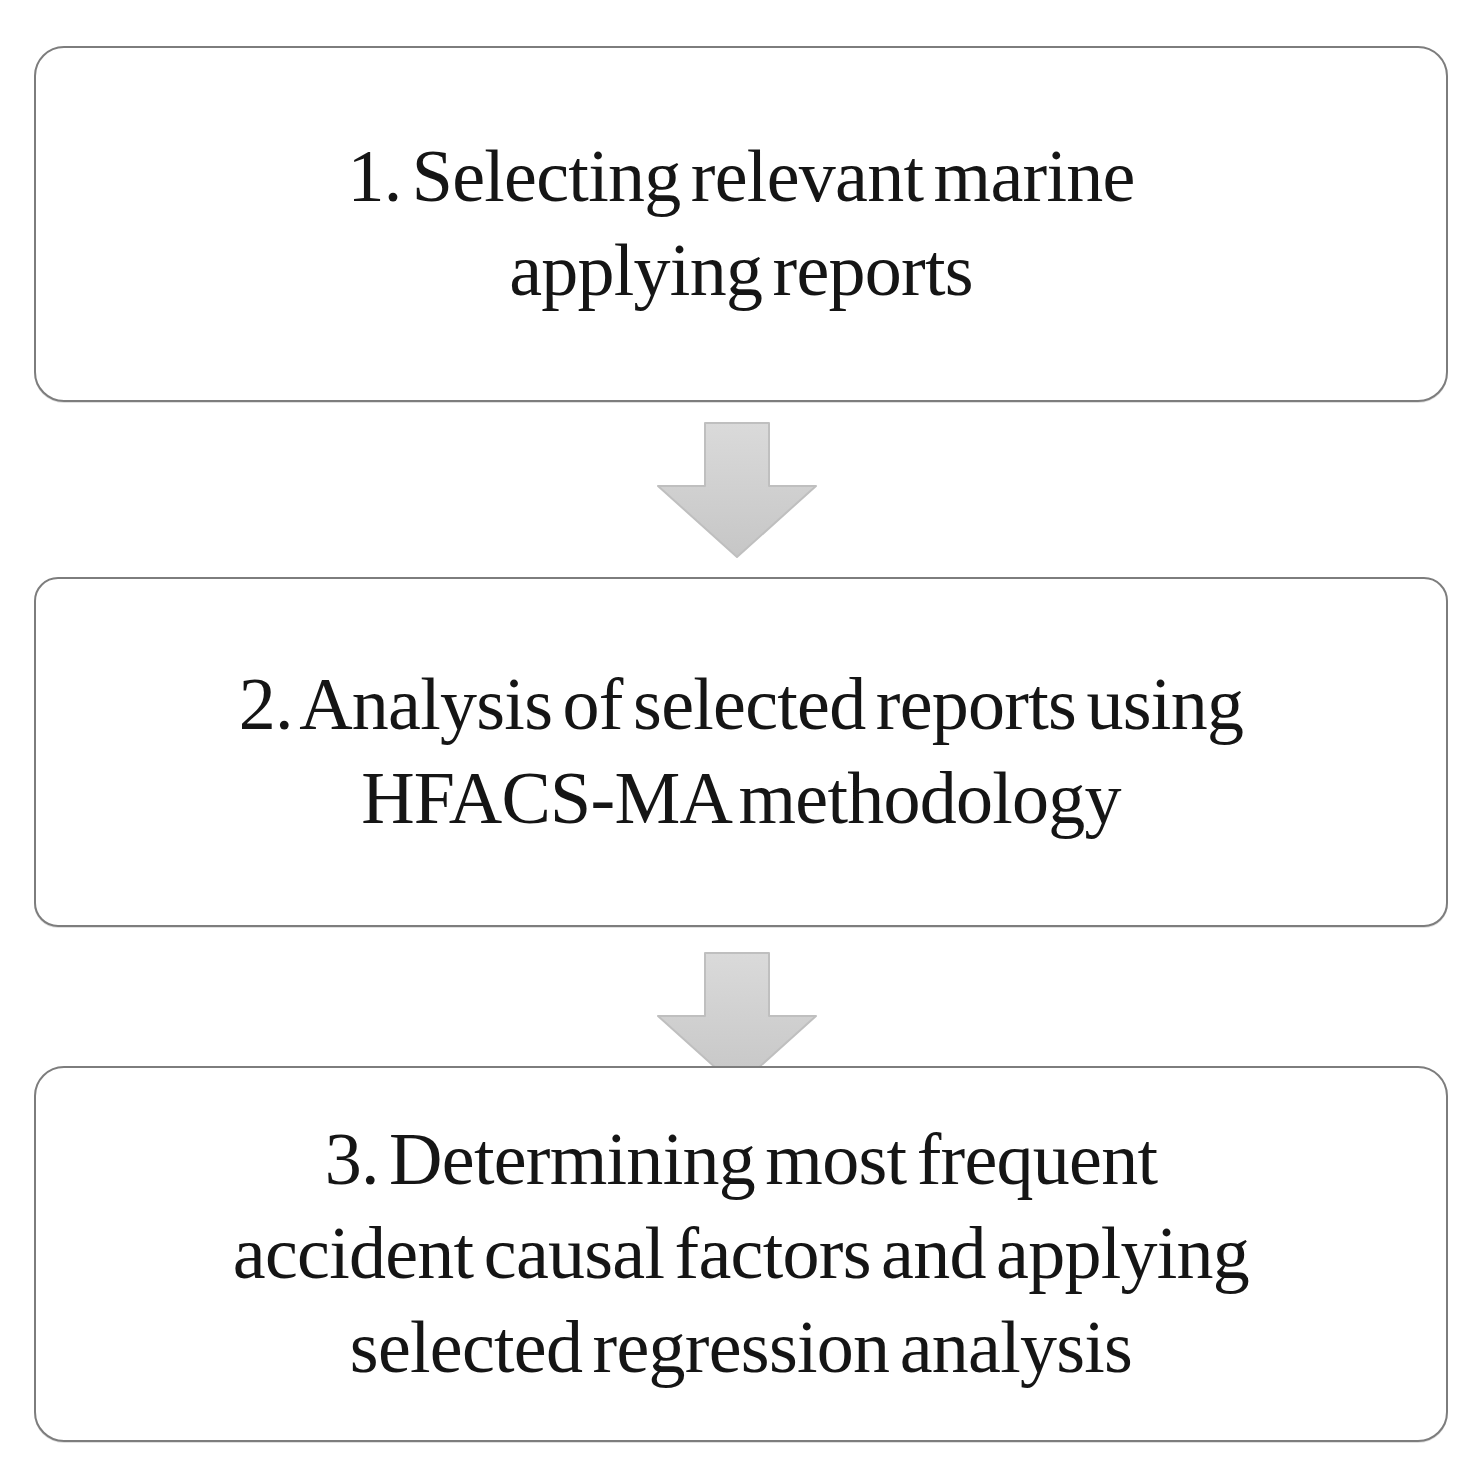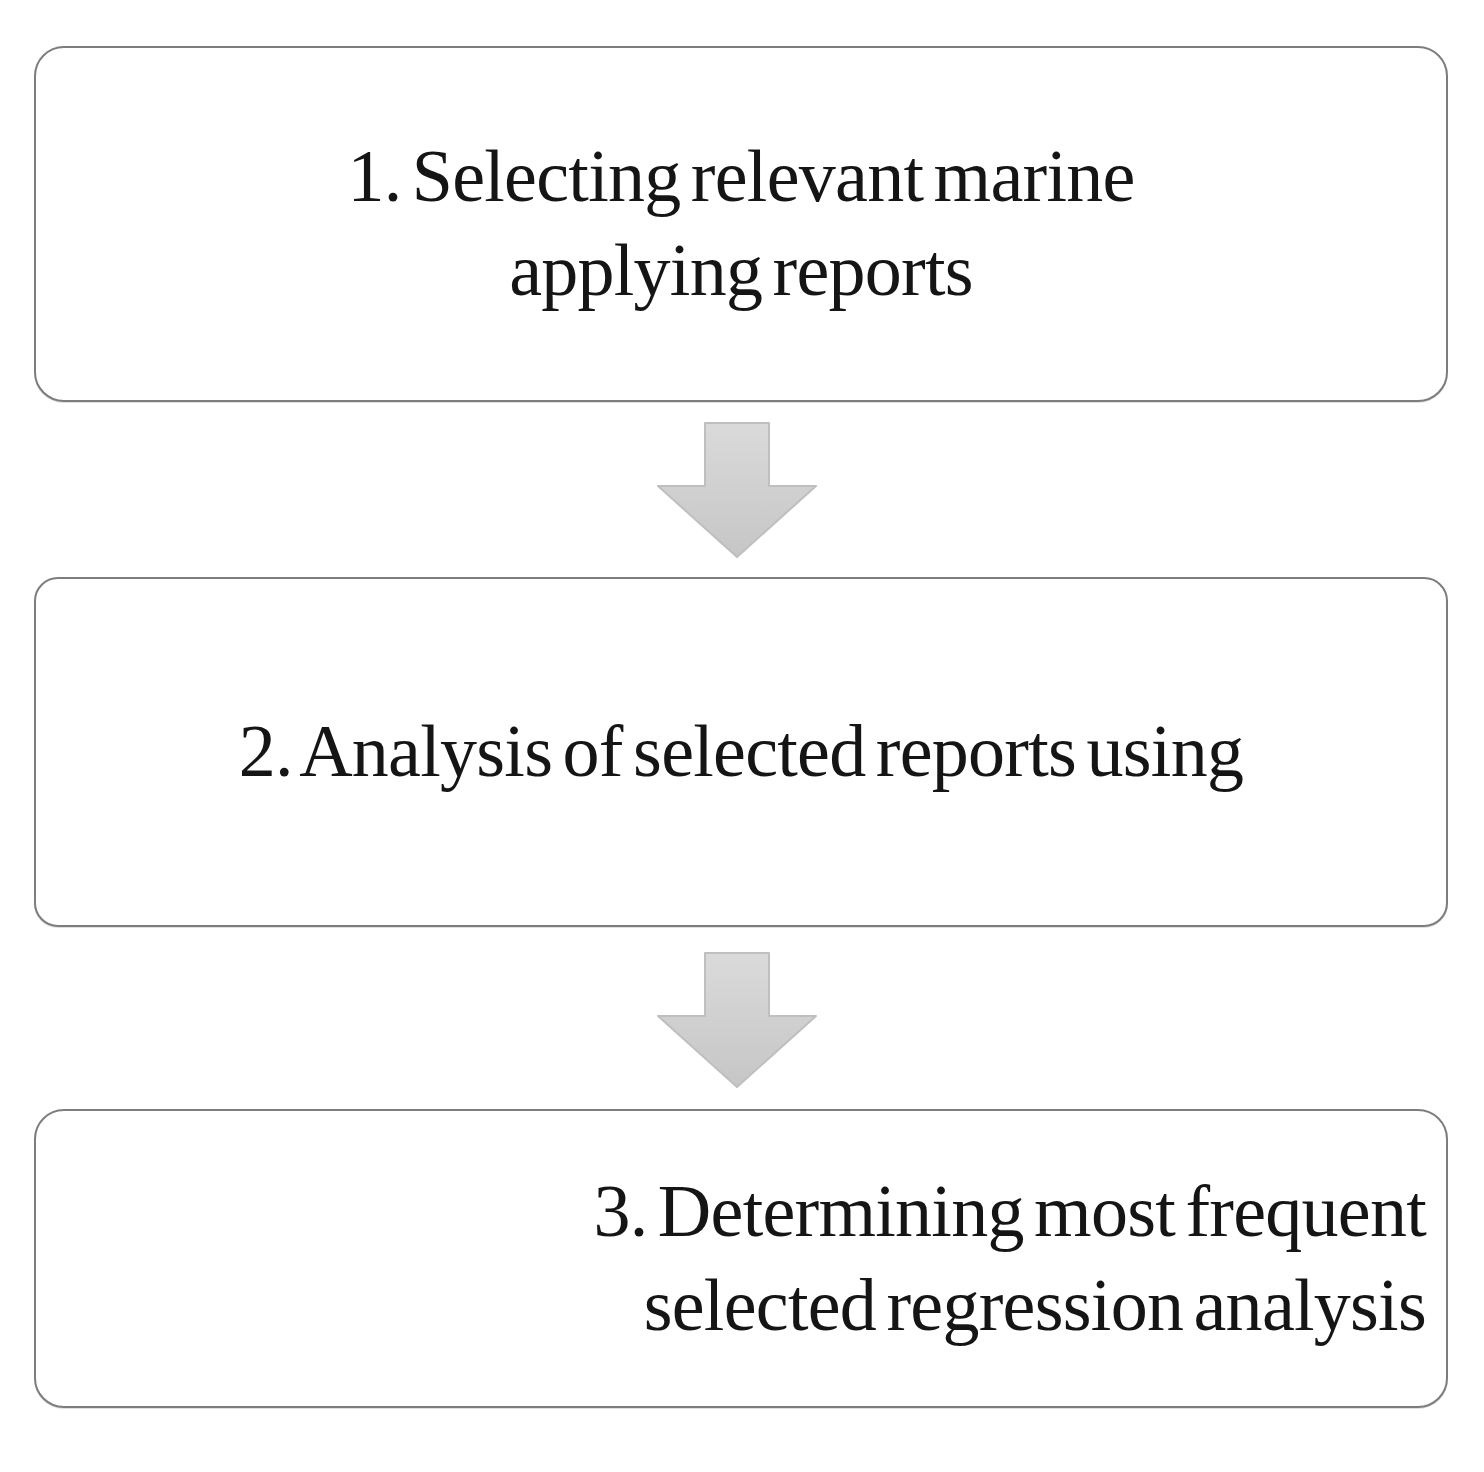--- a/index.html
+++ b/index.html
@@ -32,21 +32,21 @@
     text-align: center;
     color: #151515;
     font-size: 74px;
     line-height: 1.27;
     word-spacing: -0.10em;
     letter-spacing: -0.01em;
     padding: 10px 20px;
   }
   #box-step-1 { top: 22px;   height: 356px; }
   #box-step-2 { top: 553px;  height: 350px; border-radius: 24px; }
-  #box-step-3 { top: 1085px; height: 299px; align-items: flex-end; }
+  #box-step-3 { top: 1042px; height: 376px; }
   .step-line { white-space: nowrap; }
   .down-arrow {
     position: absolute;
     left: 657px;
     width: 160px;
     height: 136px;
   }
   #arrow-1 { top: 398px; }
   #arrow-2 { top: 928px; }
 </style>
@@ -65,30 +65,32 @@
       <linearGradient id="arrowGrad1" x1="0" y1="0" x2="0" y2="1">
         <stop offset="0" stop-color="#dadada"></stop>
         <stop offset="1" stop-color="#c6c6c6"></stop>
       </linearGradient>
     </defs>
     <polygon points="48,1 112,1 112,64 159,64 80,135 1,64 48,64" fill="url(#arrowGrad1)" stroke="#bfbfbf" stroke-width="2" stroke-linejoin="round"></polygon>
   </svg>
 
   <div id="box-step-2" class="step-box">
     <div class="step-line">2. Analysis of selected reports using</div>
+    <div class="step-line">HFACS-MA methodology</div>
   </div>
 
   <svg id="arrow-2" class="down-arrow" viewBox="0 0 160 136" aria-hidden="true">
     <defs>
       <linearGradient id="arrowGrad2" x1="0" y1="0" x2="0" y2="1">
         <stop offset="0" stop-color="#dadada"></stop>
         <stop offset="1" stop-color="#c6c6c6"></stop>
       </linearGradient>
     </defs>
     <polygon points="48,1 112,1 112,64 159,64 80,135 1,64 48,64" fill="url(#arrowGrad2)" stroke="#bfbfbf" stroke-width="2" stroke-linejoin="round"></polygon>
   </svg>
 
   <div id="box-step-3" class="step-box">
     <div class="step-line">3. Determining most frequent</div>
+    <div class="step-line">accident causal factors and applying</div>
     <div class="step-line">selected regression analysis</div>
   </div>
 
 </div>
 
 </body></html>

